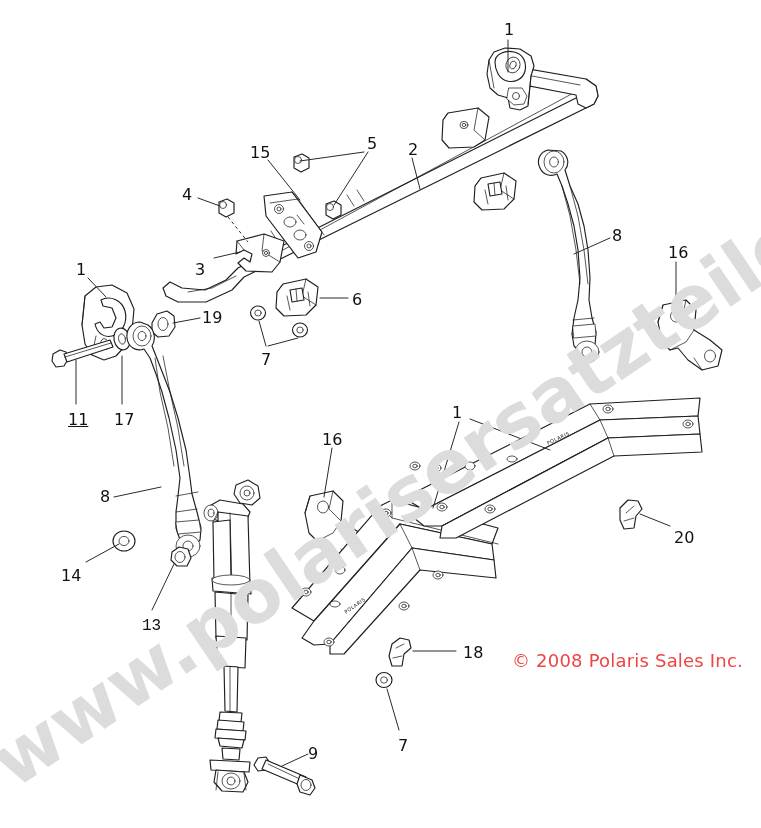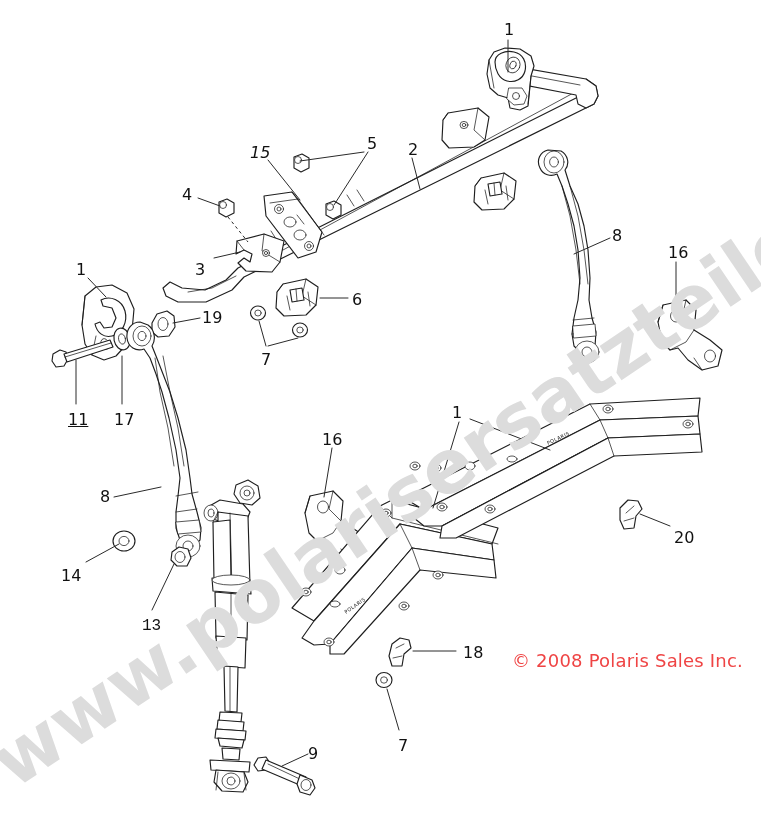--- a/index.html
+++ b/index.html
@@ -360,21 +360,21 @@
       <path class="lead" d="M399 730 L387 689"></path>
     </g>
   </svg>
 
   <svg id="wm" viewBox="0 0 761 828">
     <text id="wm-text" x="0" y="0" font-family="DejaVu Sans, sans-serif" font-size="74" font-weight="bold" fill="#dcdcdc" transform="translate(14,790) rotate(-34)">www.polarisersatzteile.de</text>
   </svg>
 
   <div id="callout-layer">
       <div class="callout" style="left: 504px; top: 22px;">1</div>
-      <div class="callout" style="left: 250px; top: 145px; font-style: italic;">15</div>
+      <div class="callout" style="left: 250px; top: 145px;">15</div>
       <div class="callout" style="left: 367px; top: 136px;">5</div>
       <div class="callout" style="left: 408px; top: 142px;">2</div>
       <div class="callout" style="left: 182px; top: 187px;">4</div>
       <div class="callout" style="left: 195px; top: 262px;">3</div>
       <div class="callout" style="left: 612px; top: 228px;">8</div>
       <div class="callout" style="left: 668px; top: 245px;">16</div>
       <div class="callout" style="left: 76px; top: 262px;">1</div>
       <div class="callout" style="left: 352px; top: 292px;">6</div>
       <div class="callout" style="left: 202px; top: 310px;">19</div>
       <div class="callout" style="left: 261px; top: 352px;">7</div>

